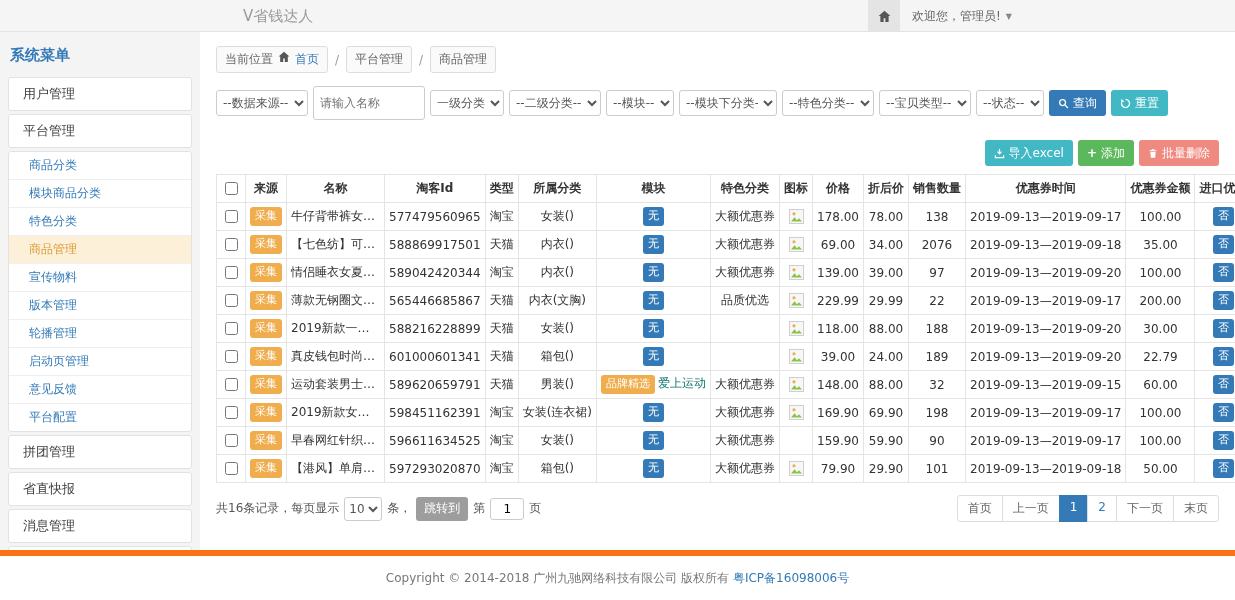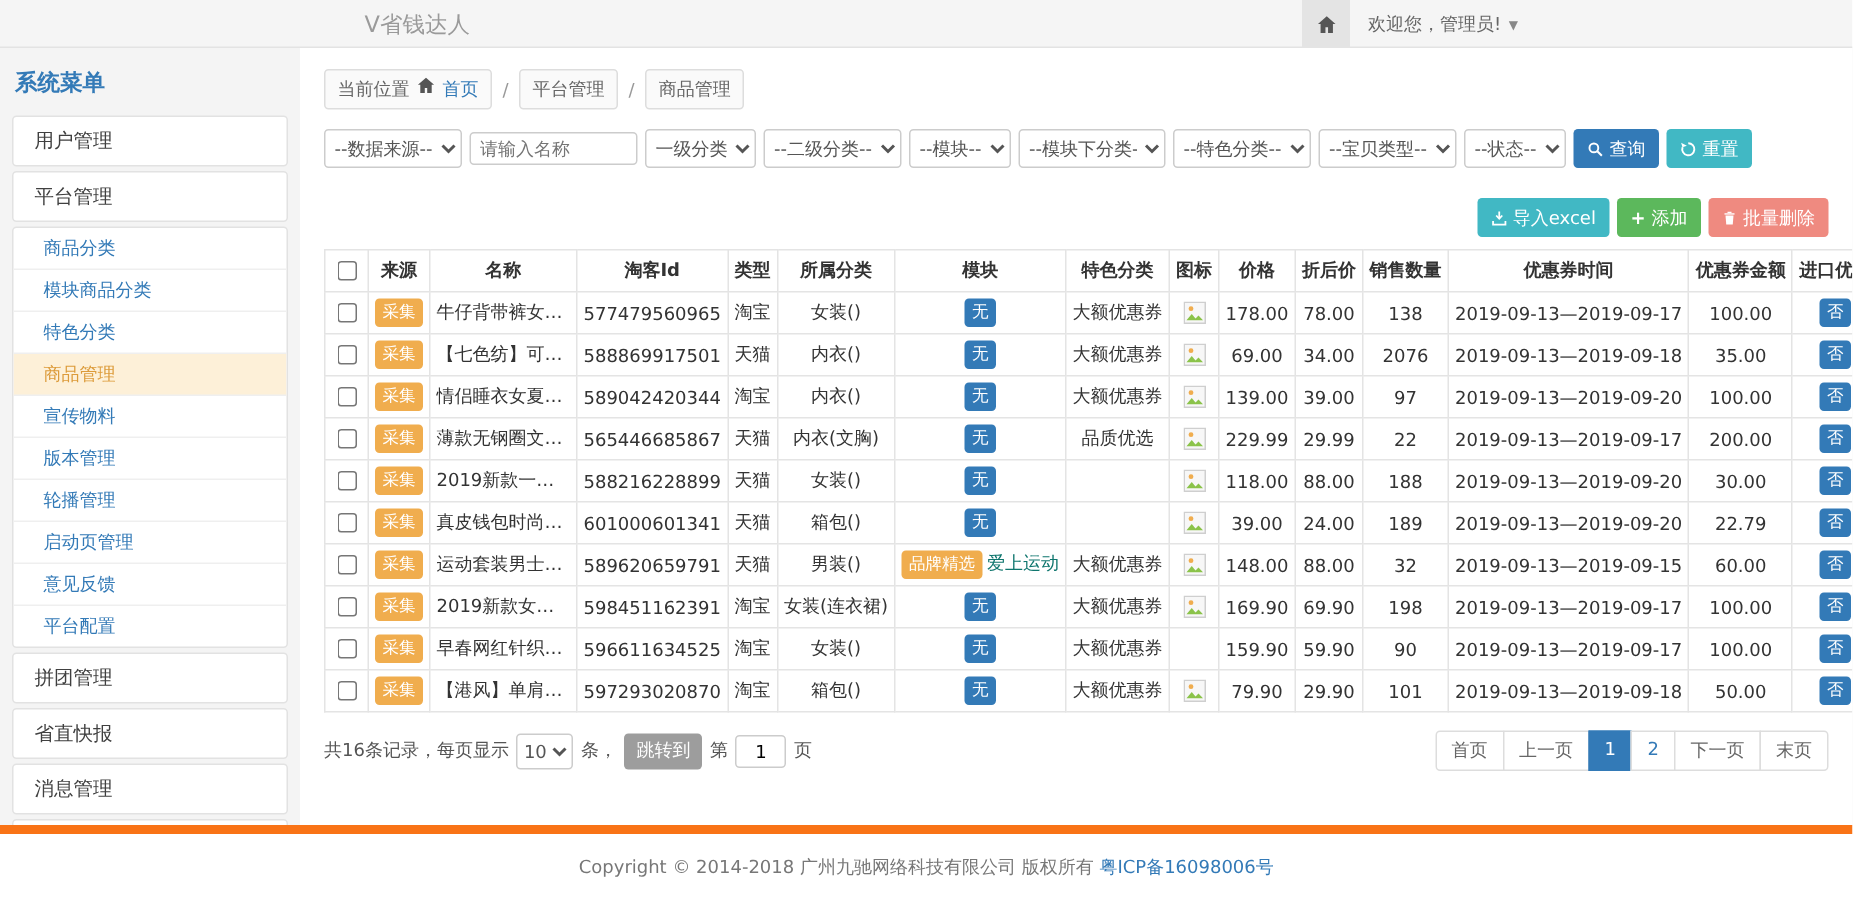--- a/index.html
+++ b/index.html
@@ -24,21 +24,21 @@
 .subitem:last-child{border-bottom:none}
 .subitem.active{background:var(--active-bg);color:var(--active-text)}
 .content{flex:1;background:#fff;padding:14px 16px;overflow:hidden}
 .breadcrumb{display:flex;align-items:center;gap:7px;font-size:12px;color:#666}
 .crumb-box{background:#fafafa;border:1px solid #ddd;border-radius:3px;padding:4px 8px;display:flex;align-items:flex-start;gap:5px}
 .crumb-link{color:var(--accent-blue);text-decoration:none;cursor:pointer}
 .crumb-sep{color:#999}
 .filters{display:flex;align-items:center;gap:5px;margin-top:13px}
 .slot{display:contents}
 select.f-select{height:26px;font-size:12px;color:#555;border:1px solid #ccc;border-radius:3px;background:#fff;padding:0 2px;max-width:98px;font-family:inherit}
-.f-input{height:22px;font-size:12px;border:1px solid #ccc;border-radius:3px;padding:0 6px;width:112px;color:#333;font-family:inherit}
+.f-input{height:34px;font-size:12px;border:1px solid #ccc;border-radius:3px;padding:0 6px;width:112px;color:#333;font-family:inherit}
 .btn{display:inline-flex;align-items:center;gap:4px;border:none;border-radius:3px;color:#fff;font-size:12px;padding:0 9px;height:26px;cursor:pointer;font-family:inherit}
 .btn-blue{background:var(--accent-blue)}
 .btn-teal{background:var(--teal)}
 .btn-green{background:var(--green)}
 .btn-redlight{background:var(--red-light)}
 .toolbar{display:flex;justify-content:flex-end;gap:5px;margin:20px 0 8px}
 .plus-glyph{font-weight:bold}
 table.grid{width:100%;border-collapse:collapse;font-size:12px}
 .grid th,.grid td{border:1px solid #e4e4e4;padding:4px 4px;text-align:center;white-space:nowrap;color:#333}
 .grid th{font-weight:bold}

